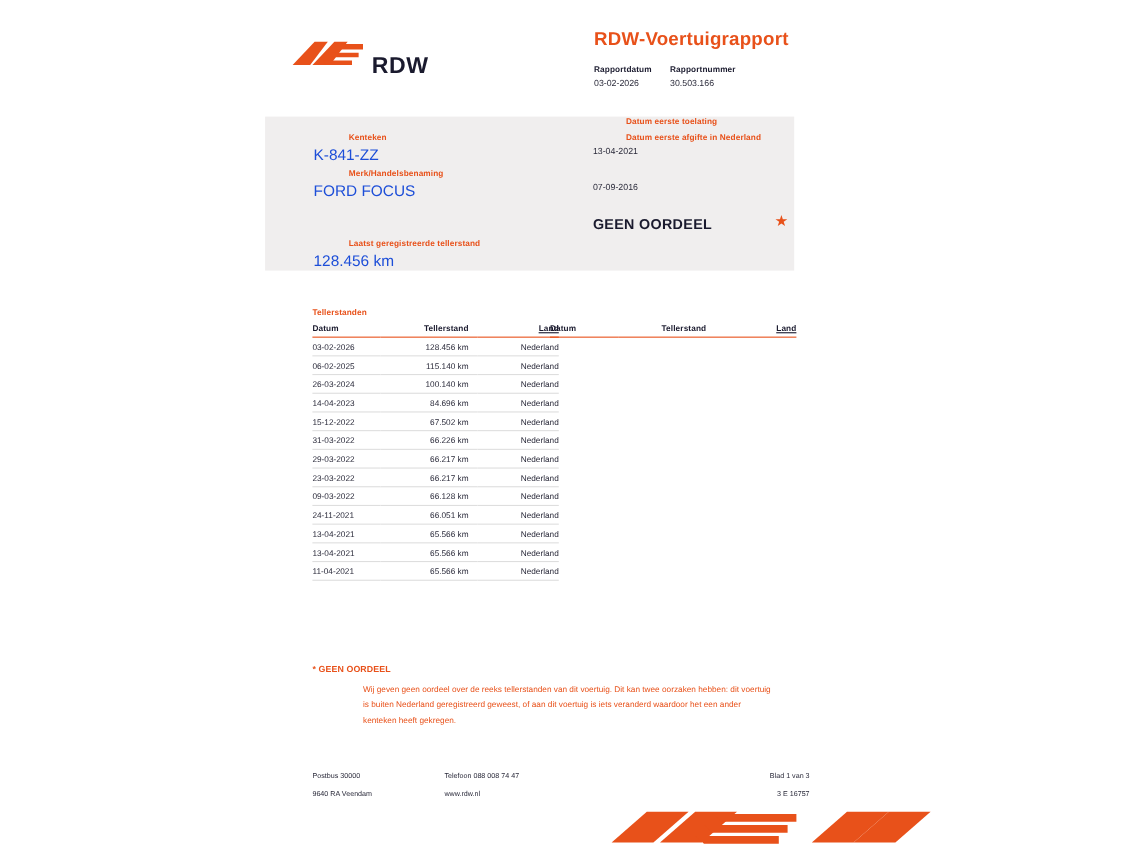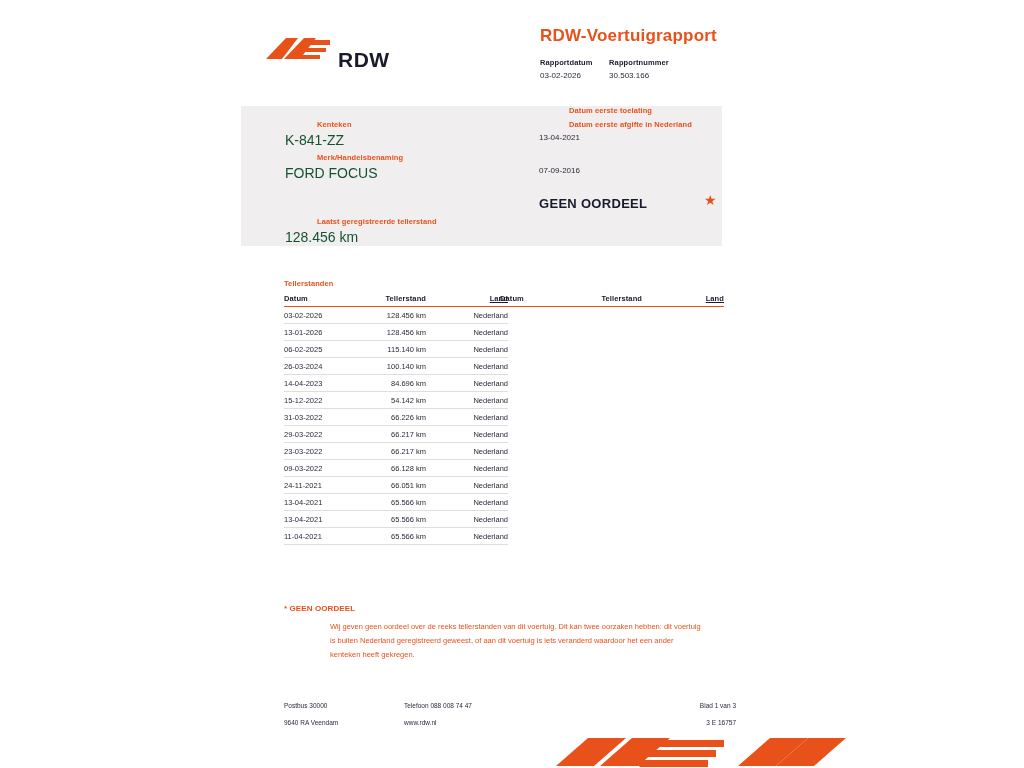--- a/index.html
+++ b/index.html
@@ -91,21 +91,21 @@
     position: absolute;
     font-size: 7.5px;
     font-weight: bold;
     color: #e8511a;
     letter-spacing: 0.1px;
     padding-left: 30px;
   }
   .panel-value-lg {
     position: absolute;
     font-size: 14px;
-    color: #14532d;
+    color: #1d4ed8;
   }
   .panel-value-sm {
     position: absolute;
     font-size: 8px;
     color: #2a2a3a;
   }
   #kenteken-label { left: 46px; top: 14px; }
   #kenteken-value { left: 44px; top: 26px; }
   #merk-label     { left: 46px; top: 47px; }
   #merk-value     { left: 44px; top: 59px; }
@@ -290,42 +290,37 @@
               <th class="c-land">Land</th>
             </tr>
           </thead>
           <tbody>
               <tr>
                 <td class="c-datum">03-02-2026</td>
                 <td class="c-stand">128.456 km</td>
                 <td class="c-land">Nederland</td>
               </tr>
               <tr>
-                <td class="c-datum">13-01-2026</td>
-                <td class="c-stand">128.456 km</td>
-                <td class="c-land">Nederland</td>
-              </tr>
-              <tr>
                 <td class="c-datum">06-02-2025</td>
                 <td class="c-stand">115.140 km</td>
                 <td class="c-land">Nederland</td>
               </tr>
               <tr>
                 <td class="c-datum">26-03-2024</td>
                 <td class="c-stand">100.140 km</td>
                 <td class="c-land">Nederland</td>
               </tr>
               <tr>
                 <td class="c-datum">14-04-2023</td>
                 <td class="c-stand">84.696 km</td>
                 <td class="c-land">Nederland</td>
               </tr>
               <tr>
                 <td class="c-datum">15-12-2022</td>
-                <td class="c-stand">54.142 km</td>
+                <td class="c-stand">67.502 km</td>
                 <td class="c-land">Nederland</td>
               </tr>
               <tr>
                 <td class="c-datum">31-03-2022</td>
                 <td class="c-stand">66.226 km</td>
                 <td class="c-land">Nederland</td>
               </tr>
               <tr>
                 <td class="c-datum">29-03-2022</td>
                 <td class="c-stand">66.217 km</td>

